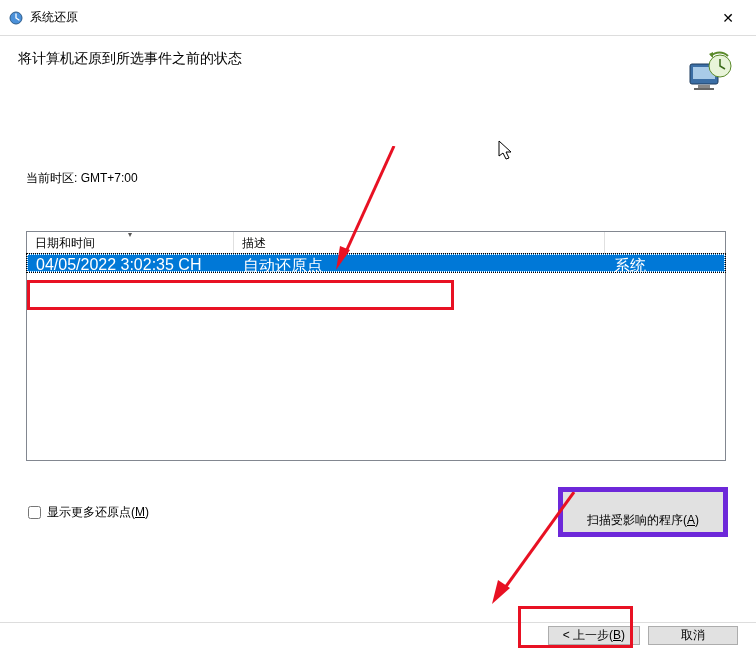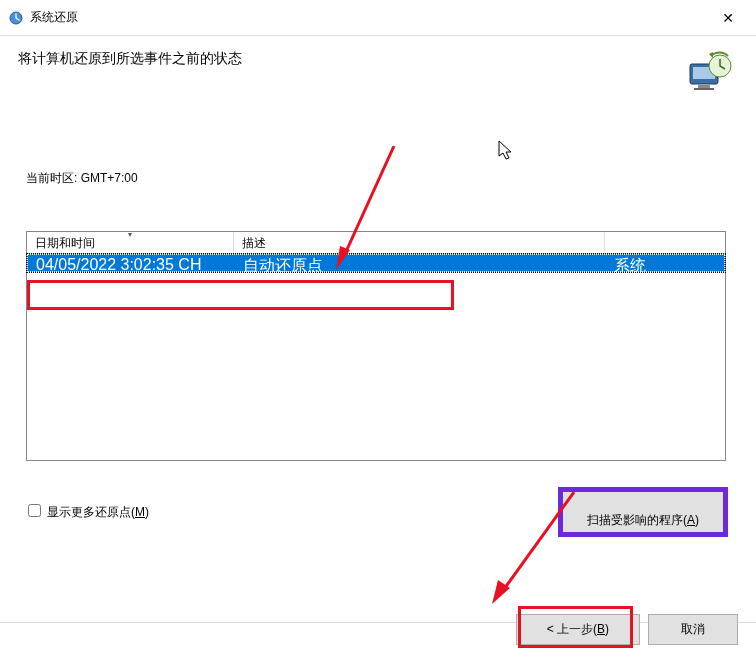--- a/index.html
+++ b/index.html
@@ -28,28 +28,28 @@
 .trow { display: flex; font-size: 16px; height: 18px; background: #0078d7; color: #fff; border: 1px dotted #fff; outline: 1px dotted #000; position: relative; }
 .td { padding: 1px 8px; white-space: nowrap; }
 
 .highlight-row { position:absolute; border: 3px solid #e81123; left: 27px; top: 280px; width: 427px; height: 30px; pointer-events:none; }
 .highlight-btn { position:absolute; border: 3px solid #e81123; left: 518px; top: 606px; width: 115px; height: 42px; pointer-events:none; }
 
 .arrow1 { position:absolute; left: 336px; top: 146px; pointer-events:none; }
 .arrow2 { position:absolute; left: 484px; top: 492px; pointer-events:none; }
 
 .footer-opts { display:flex; align-items:center; margin-top: 26px; padding: 0 2px; }
-.checkbox-wrap { display:flex; font-size:12px; flex:1; }
+.checkbox-wrap { display:flex; align-items:center; font-size:12px; flex:1; }
 .checkbox-wrap input { width:13px; height:13px; margin-right:6px; }
 .scan-btn { font-size:12px; padding: 20px 12px; background:#e1e1e1; border:5px solid #6d28d9; min-width:170px; height:23px; }
 
 .divider { height:1px; background:#ddd; margin: 28px 0 0 0; width:756px; position:absolute; left:0; top:594px;}
 
 .wizard-buttons { position:absolute; bottom:14px; right:18px; display:flex; gap:8px; }
-.wizard-buttons button { font-size:12px; height:31px; min-width:90px; background:#e1e1e1; border:1px solid #adadad; padding: 0 30px; cursor:pointer;}
+.wizard-buttons button { font-size:12px; height:19px; min-width:90px; background:#e1e1e1; border:1px solid #adadad; padding: 0 14px; cursor:pointer;}
 .wizard-buttons button.default { border:2px solid #0078d7; background:#e5f1fb;}
 
 .cursor { position:absolute; left:498px; top:140px; pointer-events:none;}
 
 u { text-decoration: underline; }
 </style>
 </head>
 <body>
 
 <div class="titlebar">

